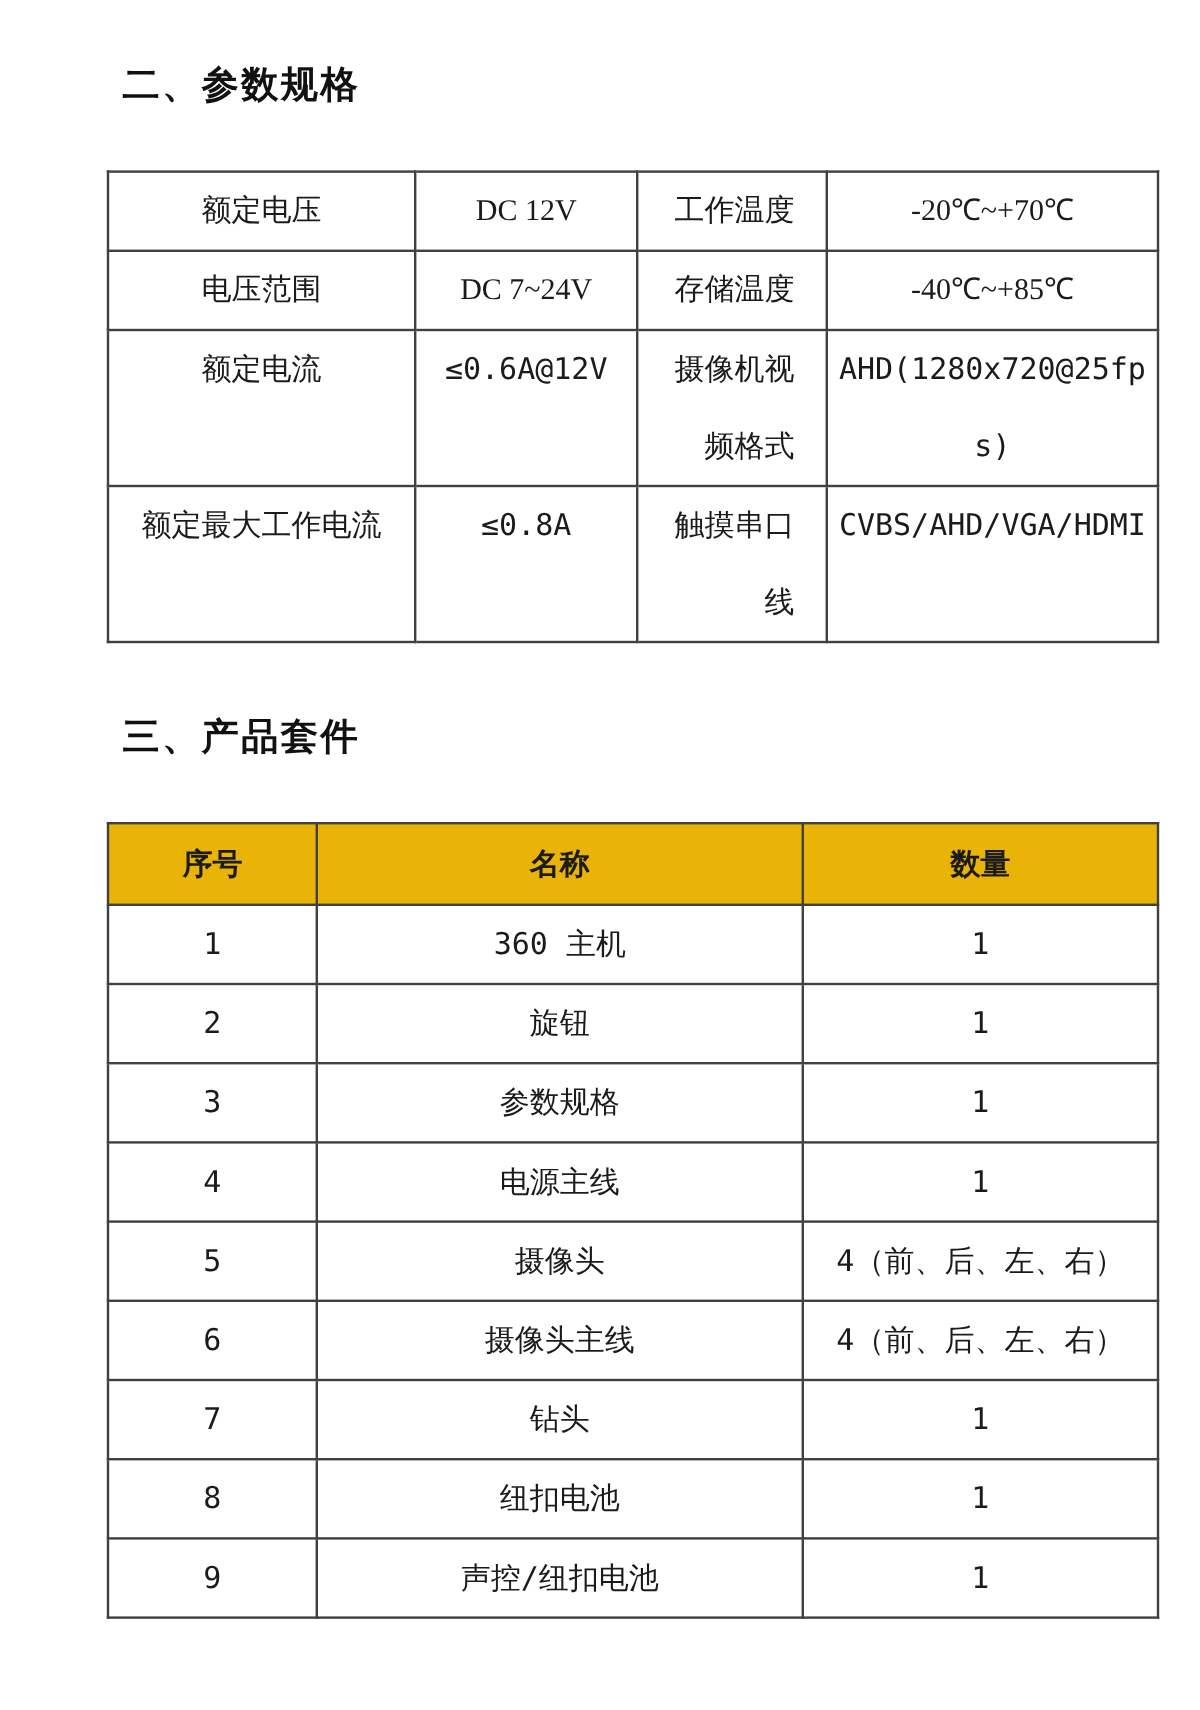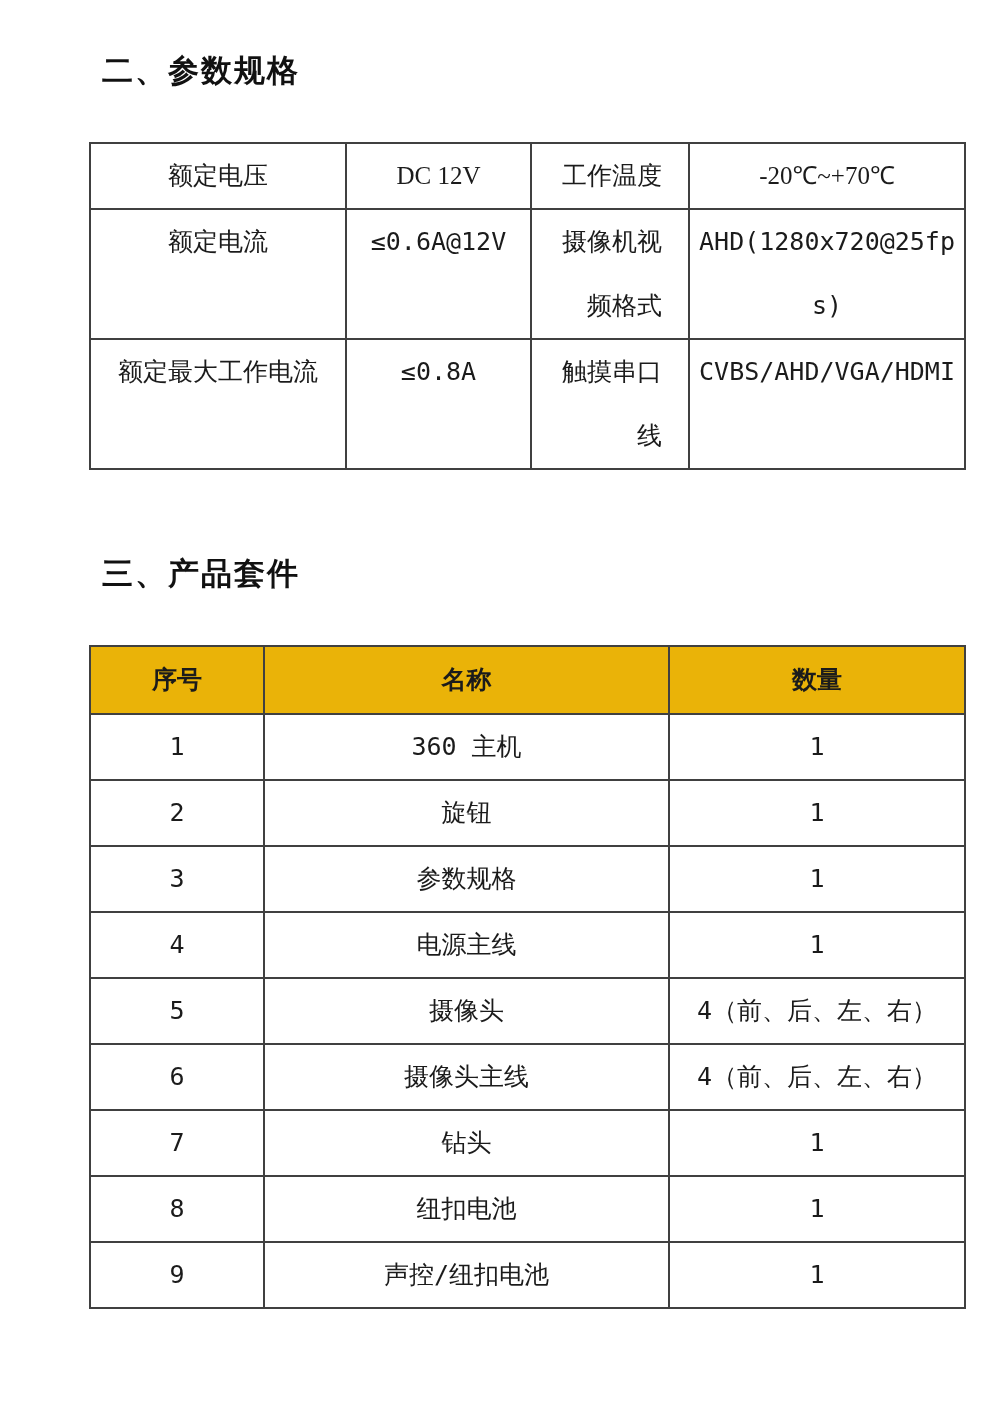--- a/index.html
+++ b/index.html
@@ -18,21 +18,21 @@
     padding-left: 32px;
   }
   .heading {
     font-family: "DejaVu Sans", "Liberation Sans", sans-serif;
     font-weight: bold;
     font-size: 31px;
     letter-spacing: 2px;
     color: #111111;
     margin-left: 70px;
   }
-  .heading-2 { margin-top: 83px; }
+  .heading-2 { margin-top: 57px; }
   table {
     border-collapse: collapse;
     table-layout: fixed;
     margin-left: 57px;
     margin-top: 50px;
   }
   td, th {
     border: 2px solid #404040;
     text-align: center;
     vertical-align: top;
@@ -76,20 +76,26 @@
         <col class="sc2">
         <col class="sc3">
         <col class="sc4">
       </colgroup>
     <tbody>
       <tr class="single">
         <td class="c1">额定电压</td>
         <td class="c2">DC 12V</td>
         <td class="c3">工作温度</td>
         <td class="c4">-20℃~+70℃</td>
+      </tr>
+      <tr class="single">
+        <td class="c1">电压范围</td>
+        <td class="c2">DC 7~24V</td>
+        <td class="c3">存储温度</td>
+        <td class="c4">-40℃~+85℃</td>
       </tr>
       <tr class="double">
         <td class="c1">额定电流</td>
         <td class="c2">≤0.6A@12V</td>
         <td class="c3">摄像机视频格式</td>
         <td class="c4">AHD(1280x720@25fps)</td>
       </tr>
       <tr class="double">
         <td class="c1">额定最大工作电流</td>
         <td class="c2">≤0.8A</td>

